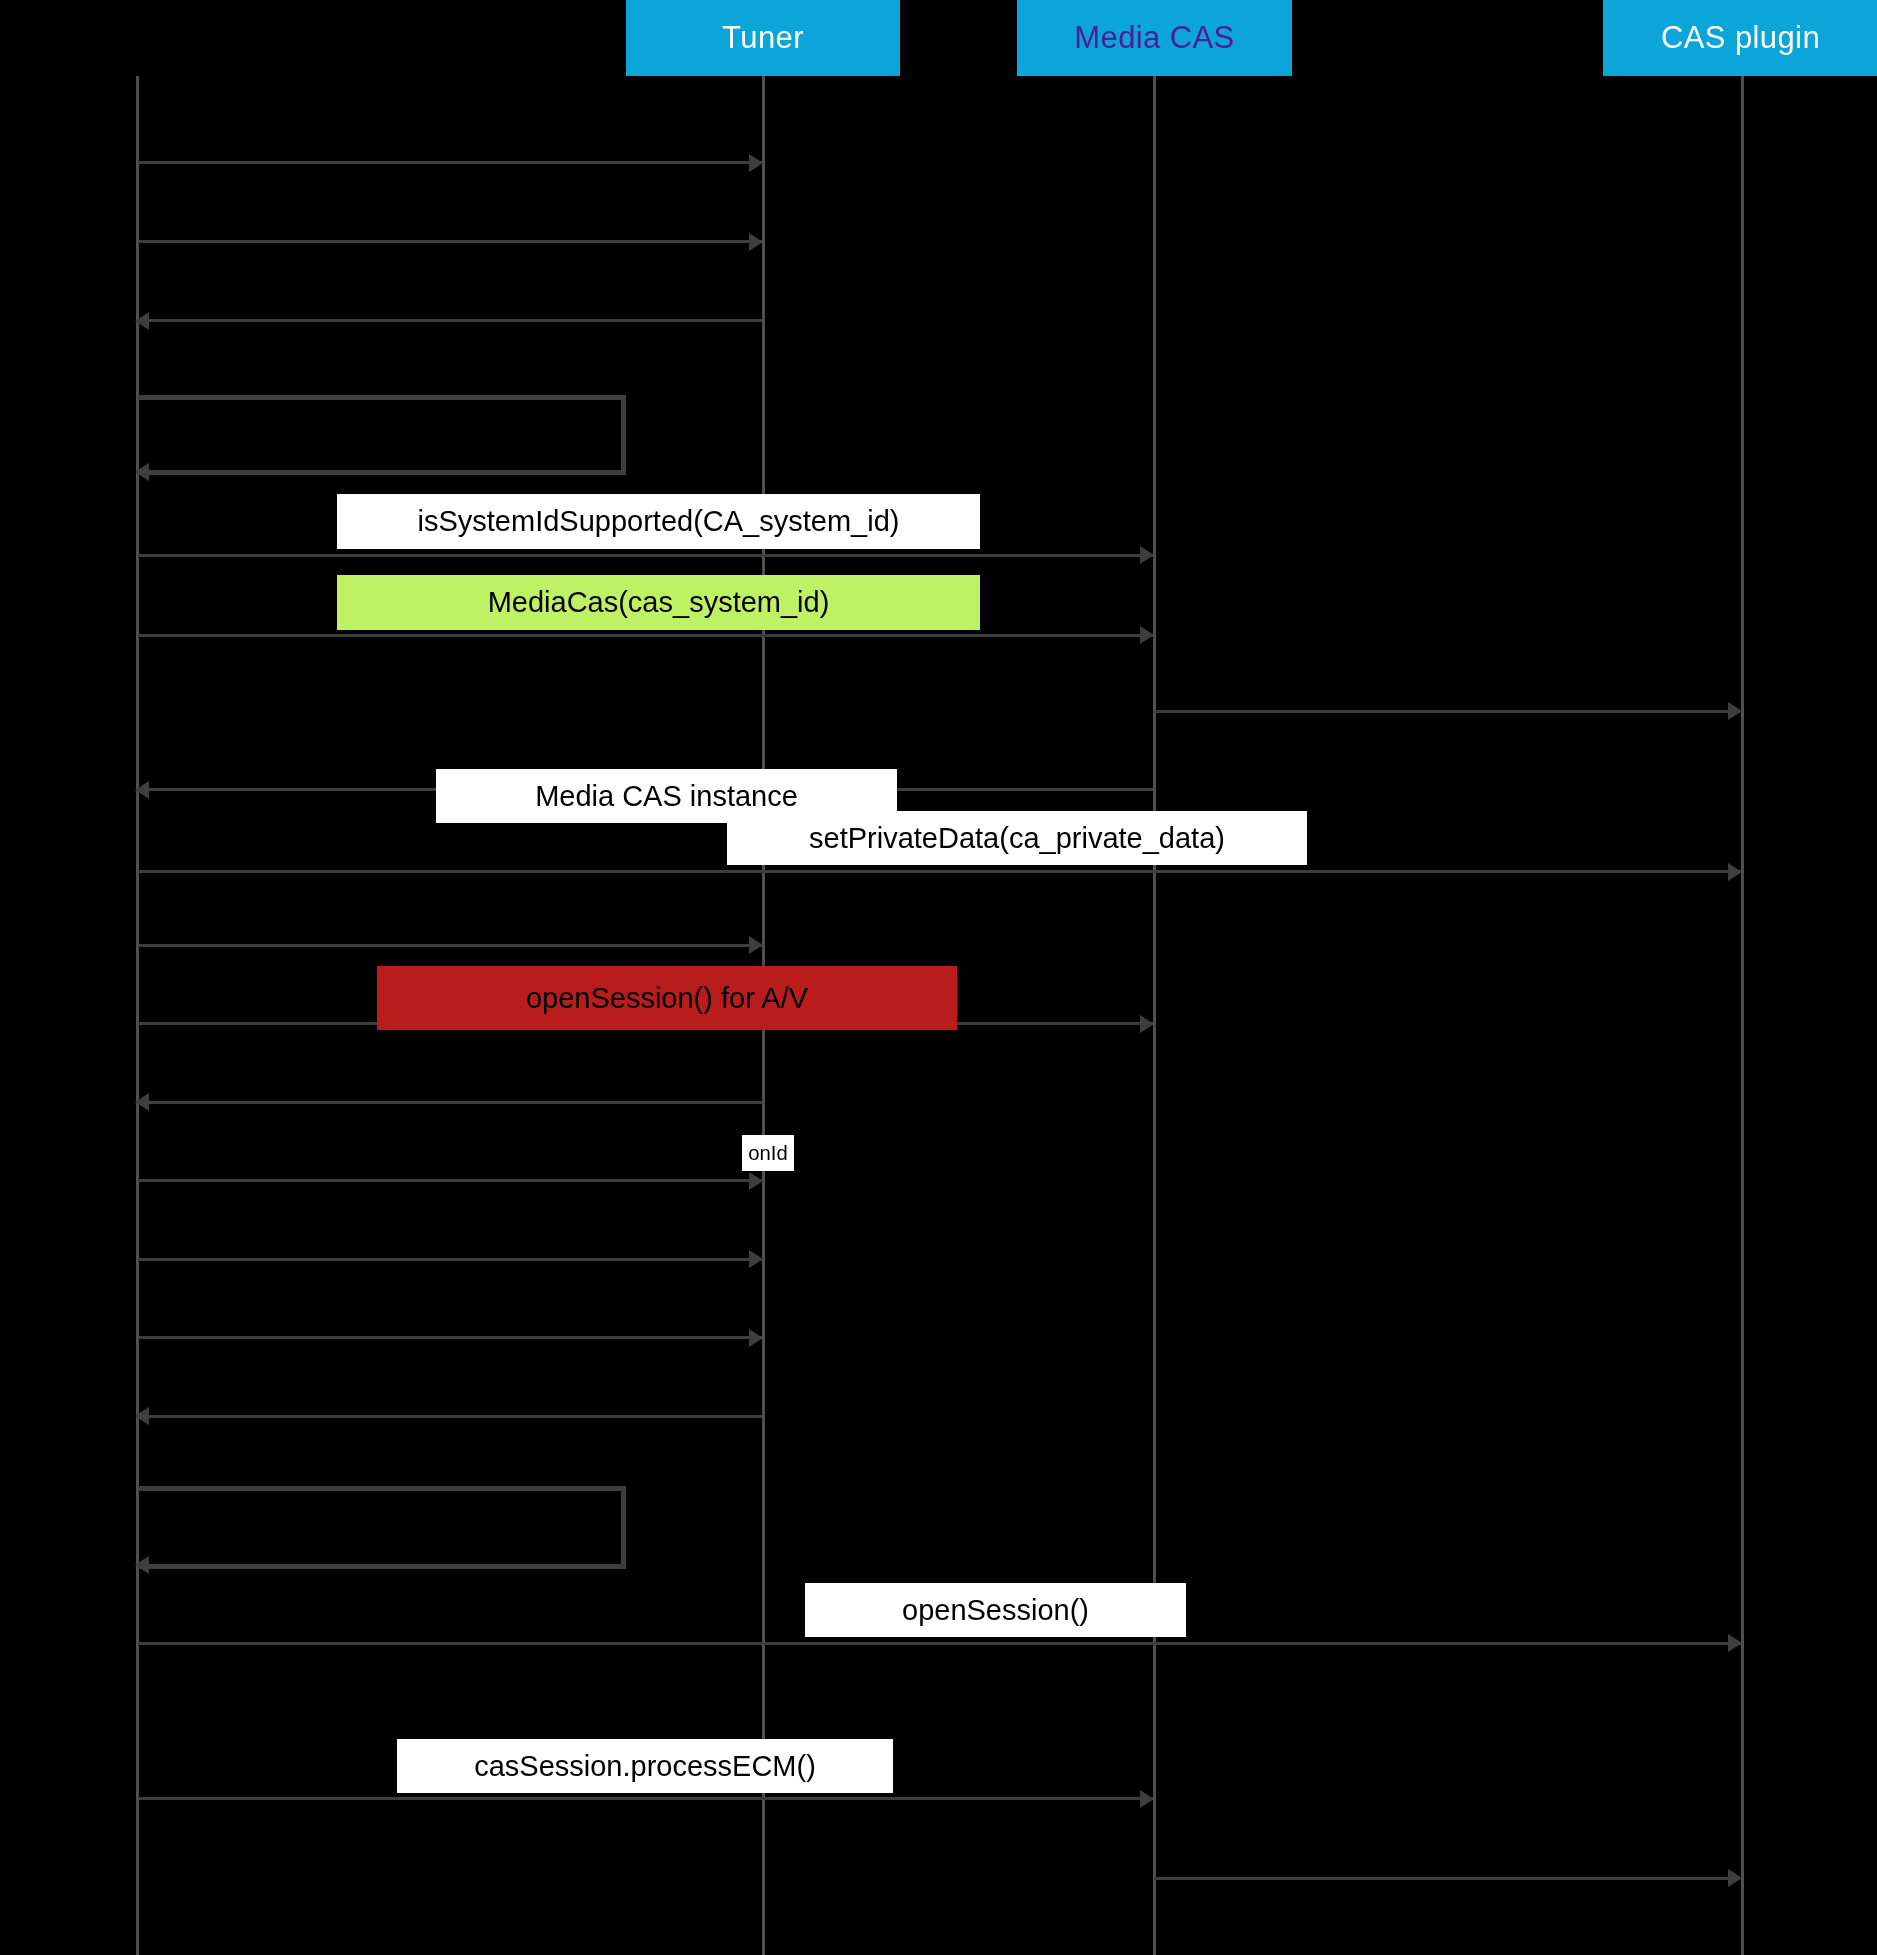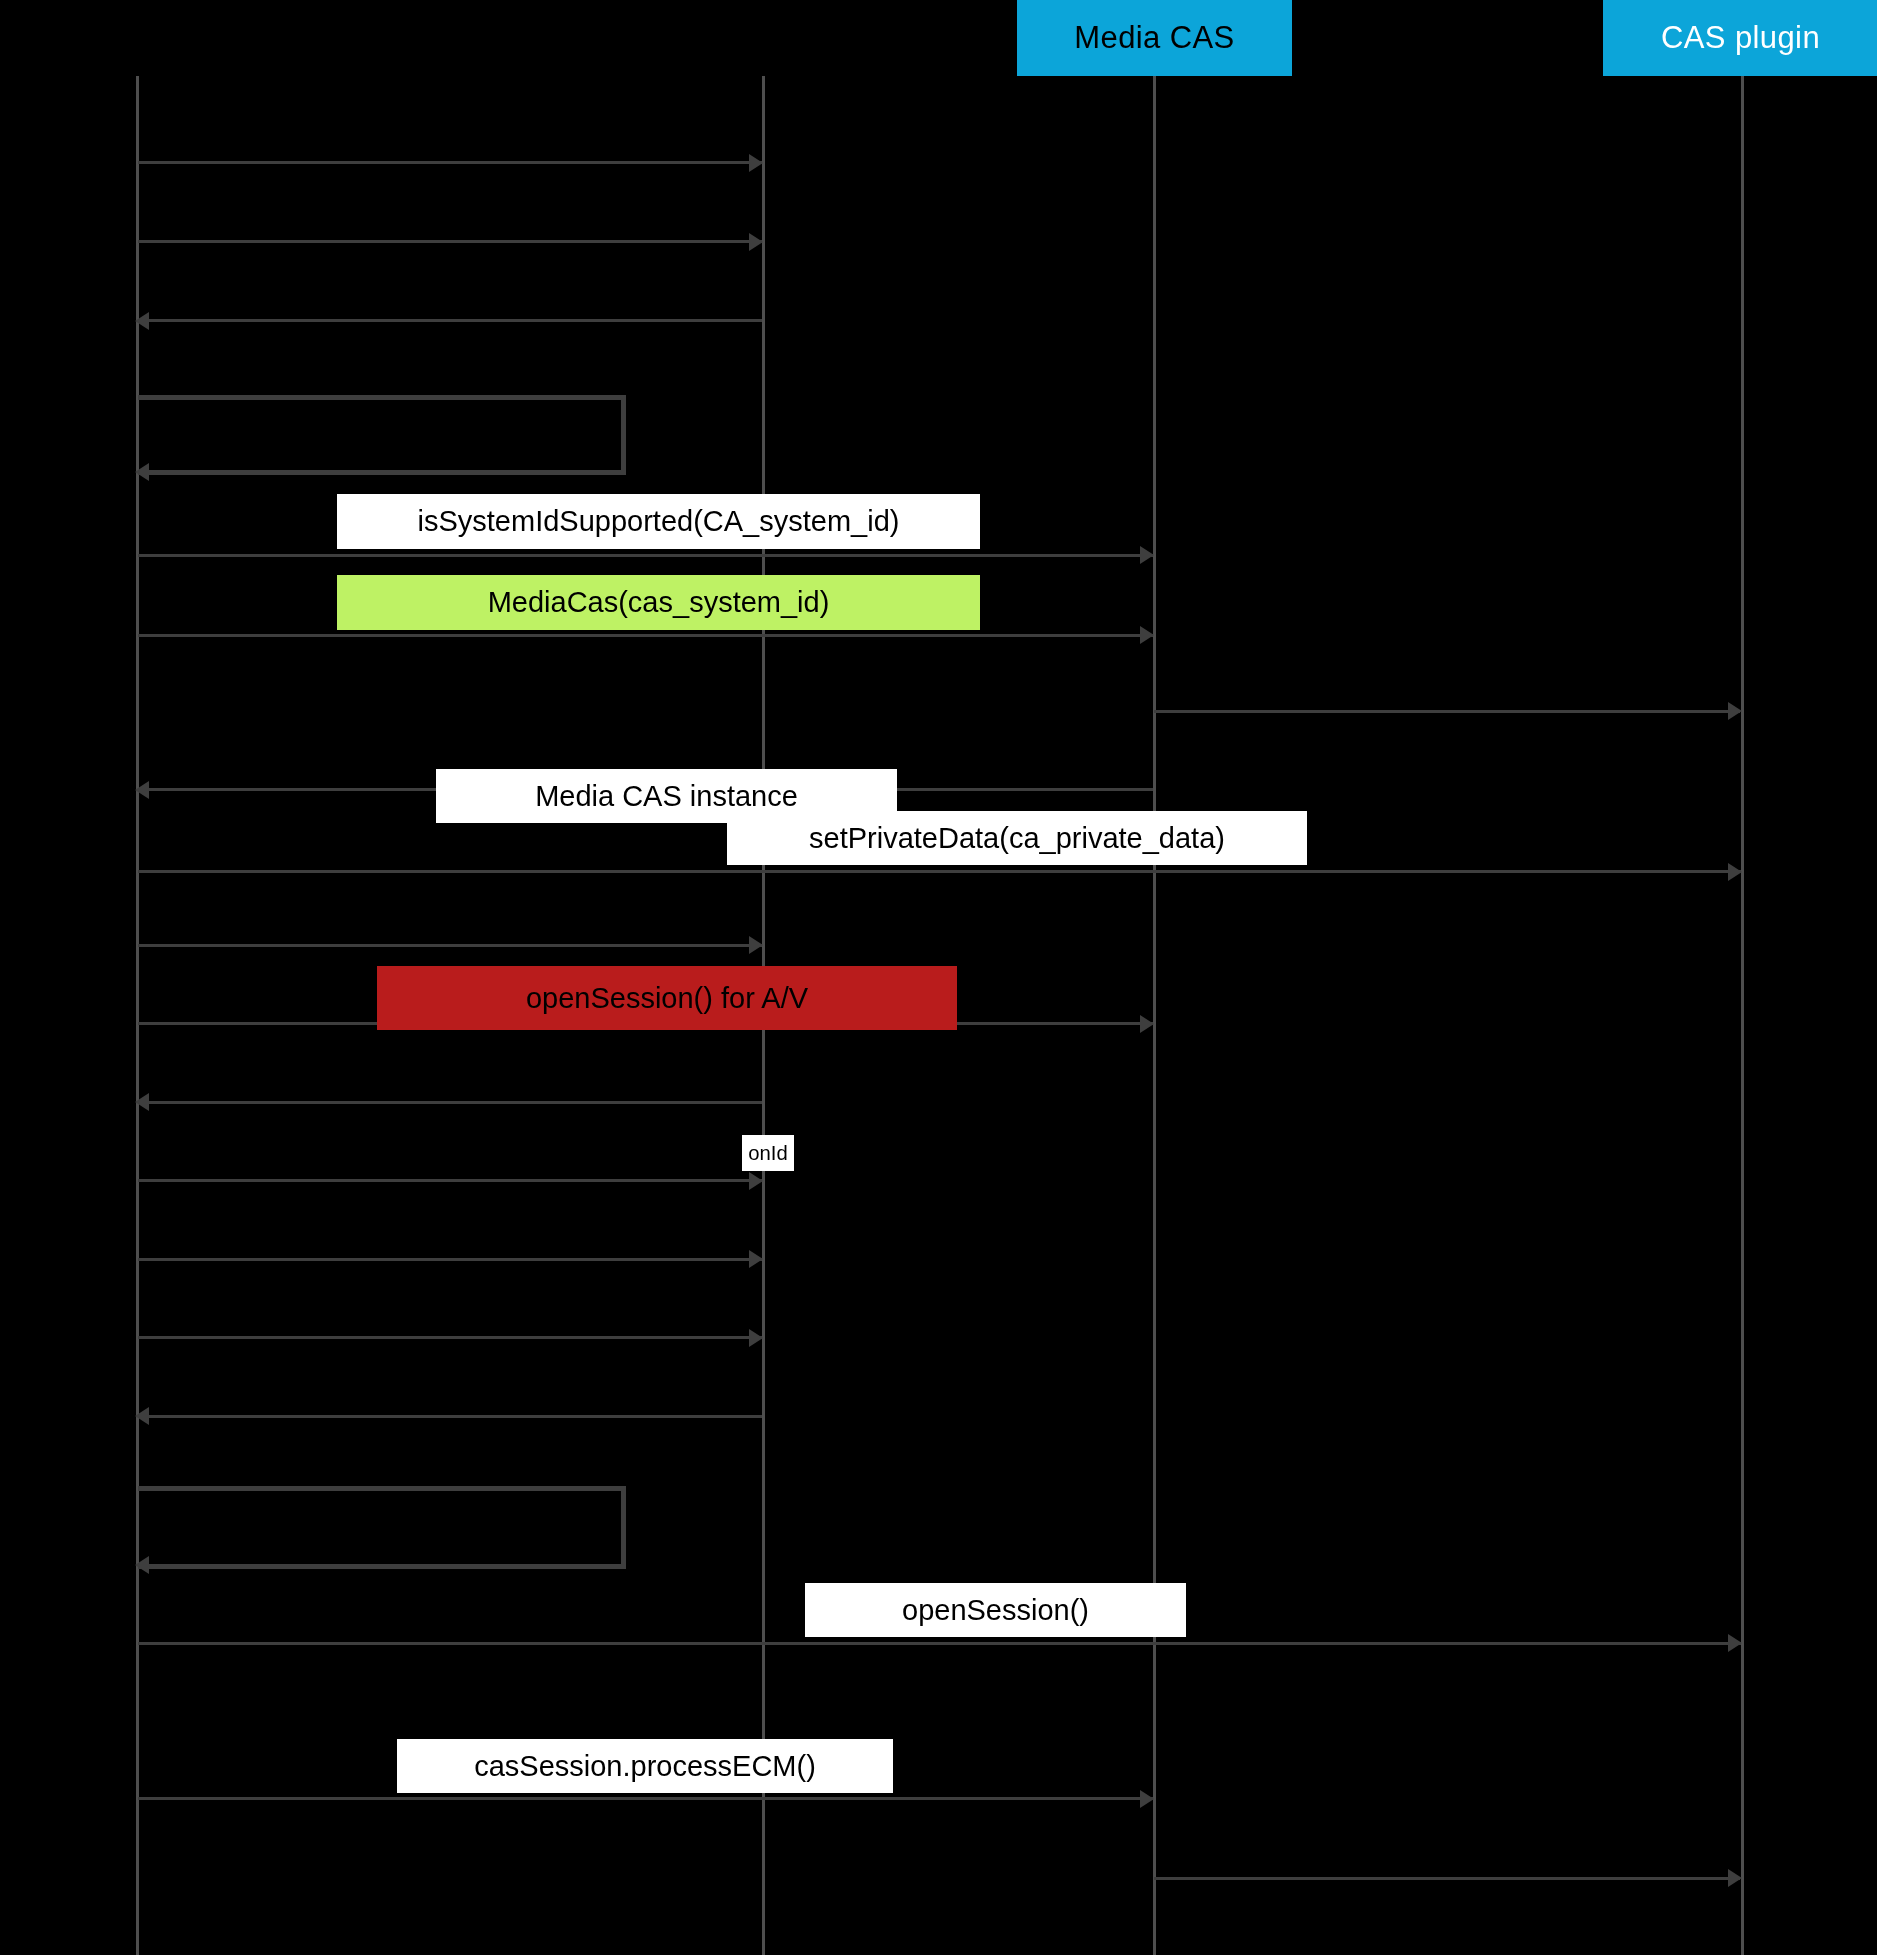--- a/index.html
+++ b/index.html
@@ -110,20 +110,23 @@
     <div class="msg-line" style="left: 1154px; top: 1877px; width: 586px; background: rgb(62, 62, 62);"></div>
     <div class="msg-head" style="top: 1869px; left: 1728px; border-left: 14px solid rgb(62, 62, 62);"></div>
     <div class="msg-label" style="left: 337px; top: 494px; width: 643px; height: 55px; background: rgb(255, 255, 255); color: rgb(0, 0, 0);">isSystemIdSupported(CA_system_id)</div>
     <div class="msg-label" style="left: 337px; top: 575px; width: 643px; height: 55px; background: #bef264; color: rgb(0, 0, 0);">MediaCas(cas_system_id)</div>
     <div class="msg-label" style="left: 436px; top: 729px; width: 461px; height: 54px; background: rgb(255, 255, 255); color: rgb(0, 0, 0); margin-top: 40px;">Media CAS instance</div>
     <div class="msg-label" style="left: 727px; top: 811px; width: 580px; height: 54px; background: rgb(255, 255, 255); color: rgb(0, 0, 0);">setPrivateData(ca_private_data)</div>
     <div class="msg-label" style="left: 377px; top: 966px; width: 580px; height: 64px; background: #b91c1c; color: rgb(0, 0, 0);">openSession() for A/V</div>
     <div class="msg-label small" style="left: 742px; top: 1135px; width: 52px; height: 36px; background: rgb(255, 255, 255); color: rgb(0, 0, 0);">onId</div>
     <div class="msg-label" style="left: 805px; top: 1583px; width: 381px; height: 54px; background: rgb(255, 255, 255); color: rgb(0, 0, 0);">openSession()</div>
     <div class="msg-label" style="left: 397px; top: 1739px; width: 496px; height: 54px; background: rgb(255, 255, 255); color: rgb(0, 0, 0);">casSession.processECM()</div>
-    <div class="participant top" style="left: 1017px; width: 275px; top: 0px; background: rgb(12, 165, 217); color: #000000;">
+    <div class="participant top" style="left: 626px; width: 274px; top: 0px; background: rgb(12, 165, 217); color: rgb(255, 255, 255);">
+      <span>Tuner</span>
+    </div>
+    <div class="participant top" style="left: 1017px; width: 275px; top: 0px; background: rgb(12, 165, 217); color: #4c1d95;">
       <span>Media CAS</span>
     </div>
     <div class="participant top" style="left: 1603px; width: 275px; top: 0px; background: rgb(12, 165, 217); color: rgb(255, 255, 255);">
       <span>CAS plugin</span>
     </div>
   </div>
 
 
 </body></html>

